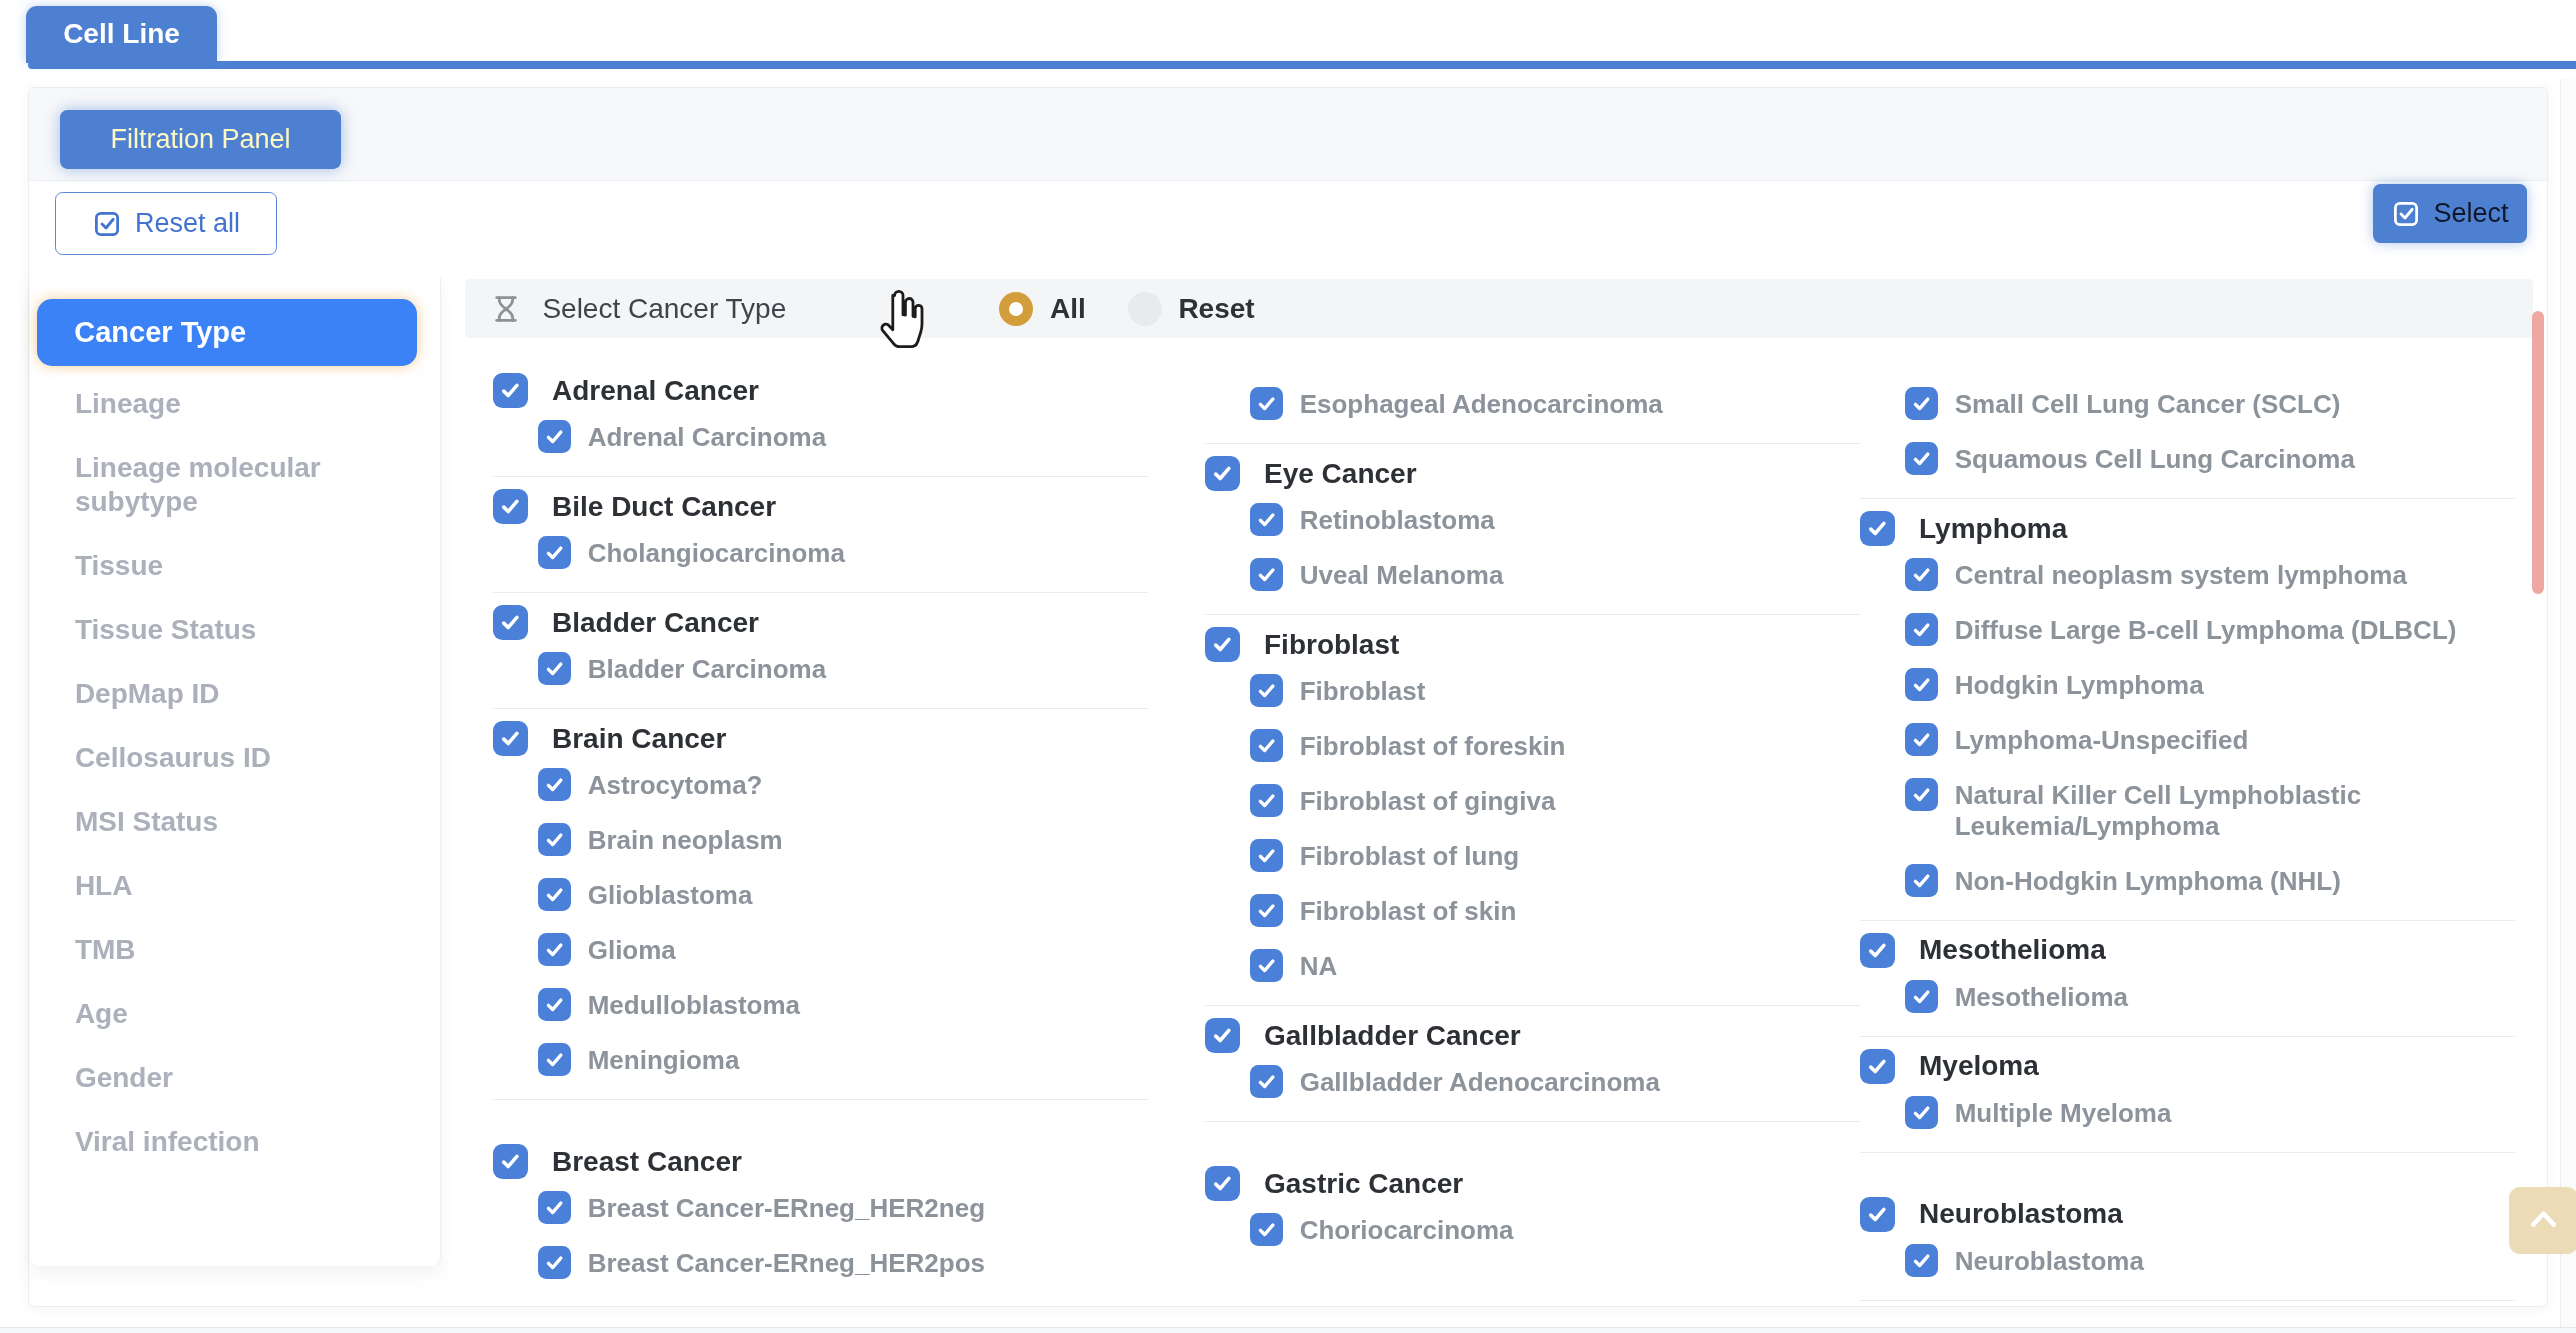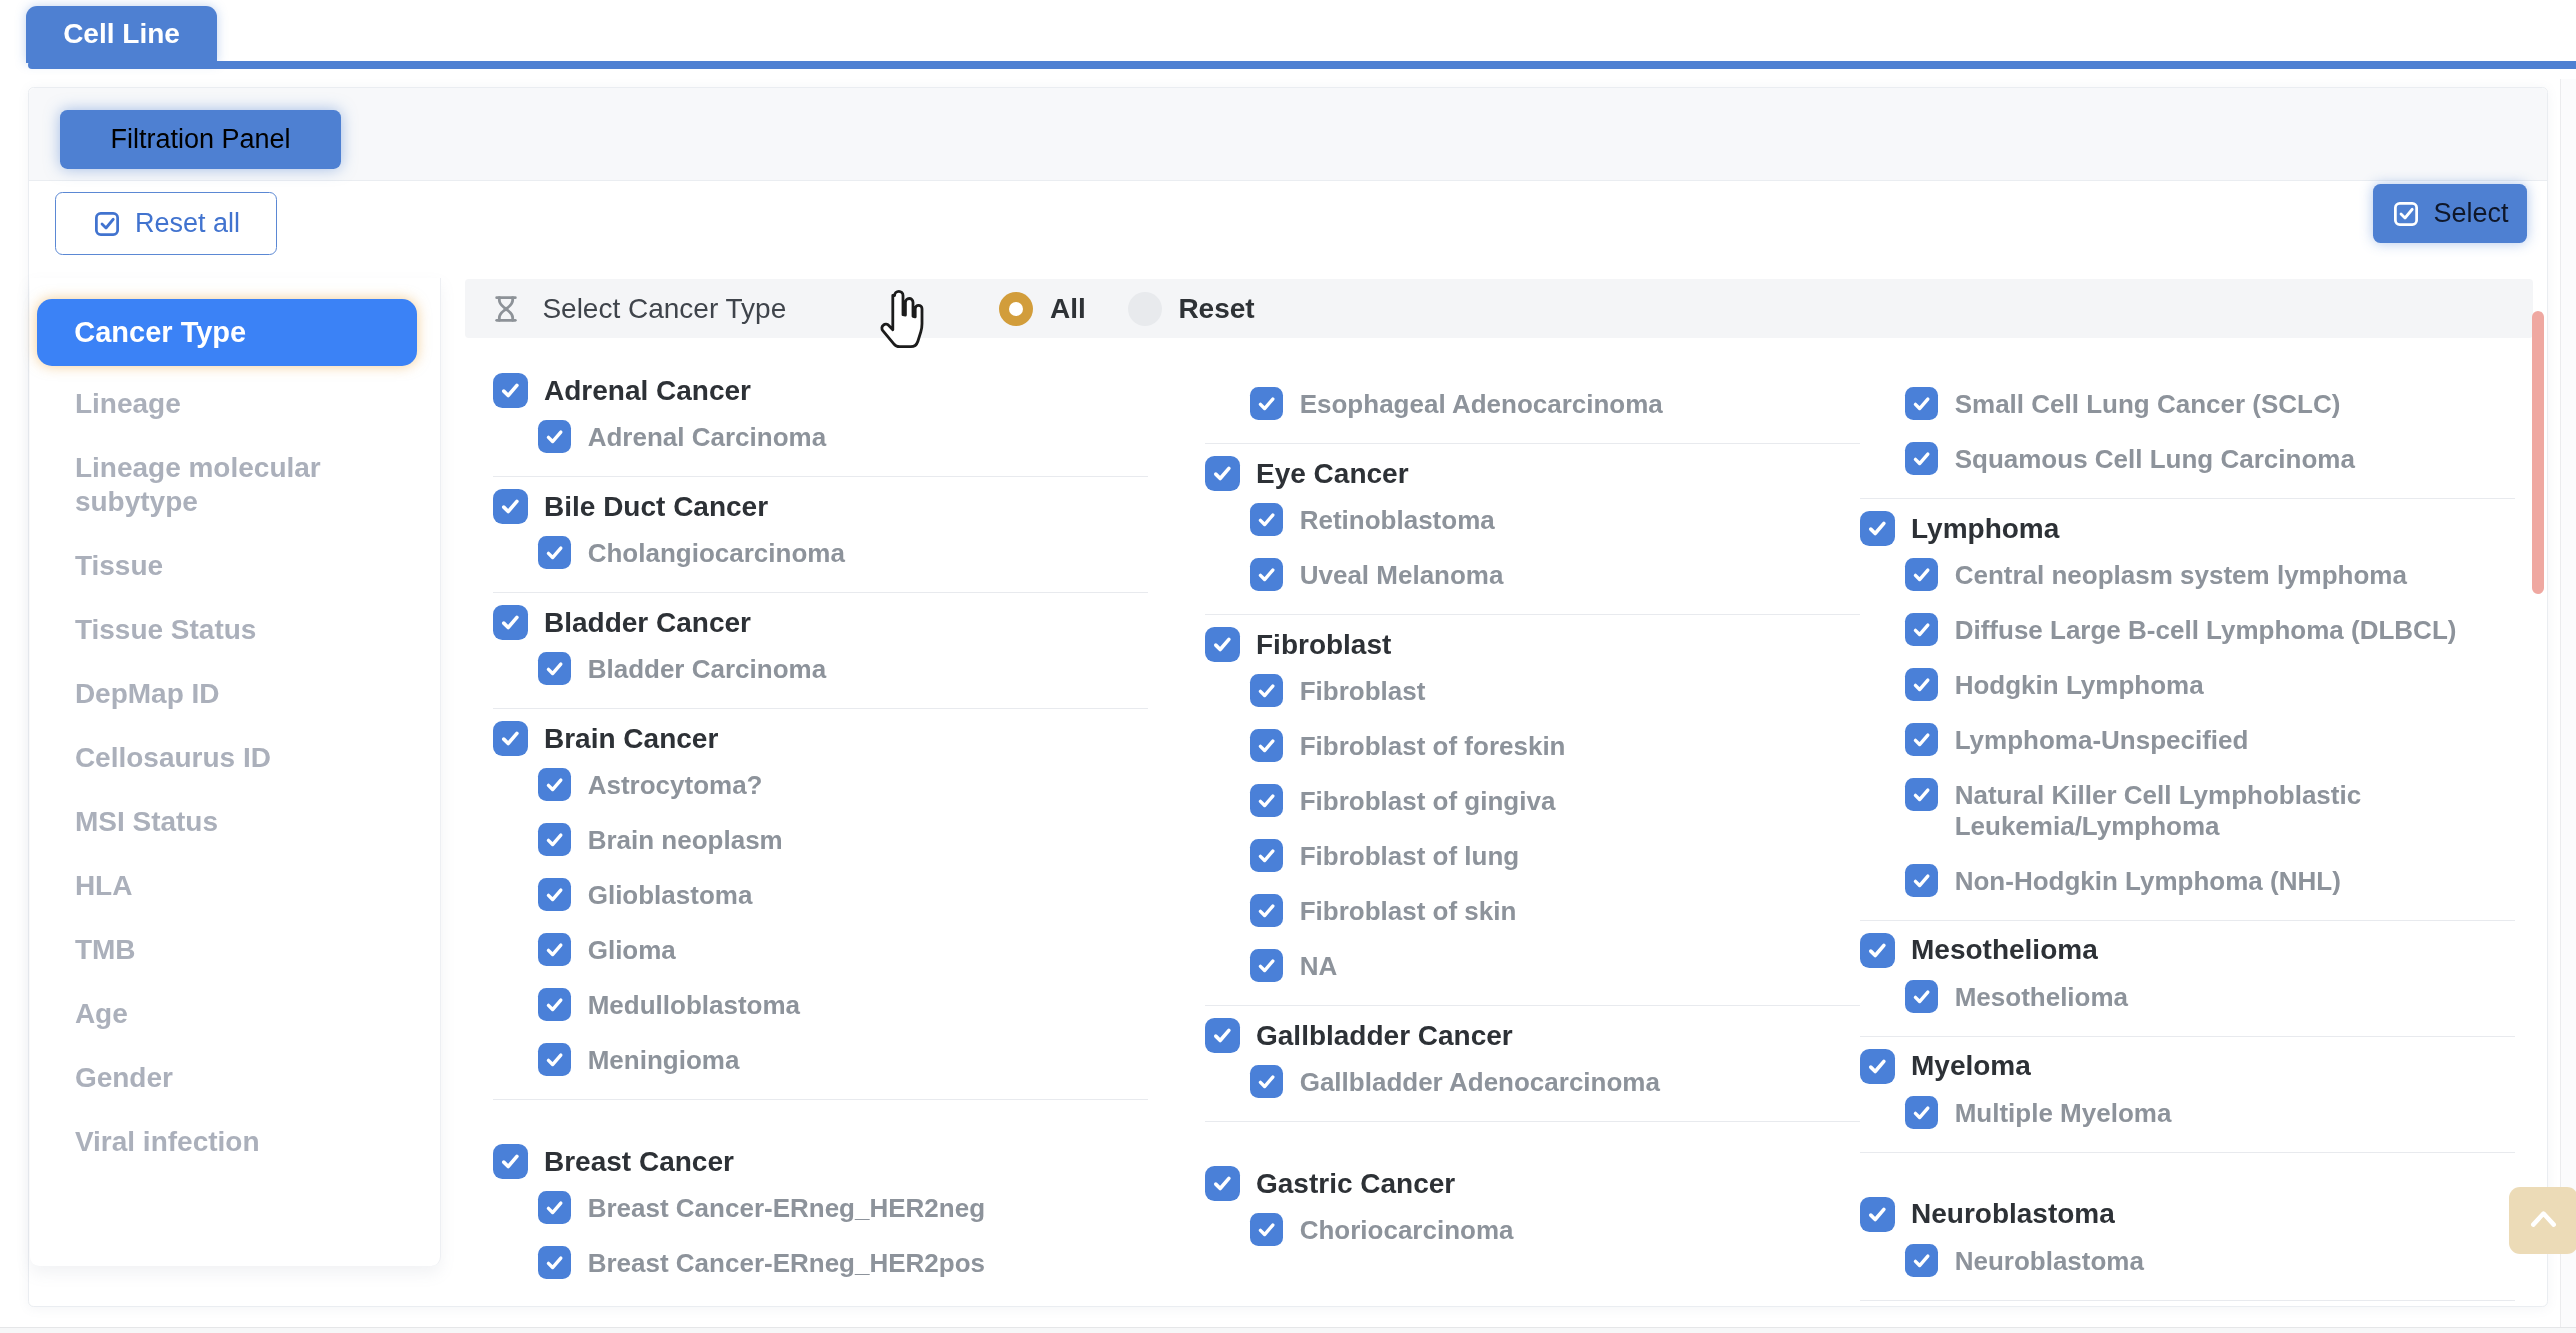--- a/index.html
+++ b/index.html
@@ -20,21 +20,21 @@
     position:absolute;left:28px;top:87px;width:2518px;height:1218px;
     background:#fff;border:0.9px solid #eaedf1;border-radius:5.6px;
     box-shadow:0 1.9px 11px rgba(120,130,150,.08);
   }
   .panel-topstrip{
     position:absolute;left:0;top:0;right:0;height:92px;background:#f7f8fa;
     border-bottom:0.9px solid #eaedf1;border-radius:5.6px 5.6px 0 0;
   }
   .btn-filtration{
     position:absolute;left:31px;top:22px;width:281px;height:59px;
-    background:#4e80d2;border-radius:7.4px;color:#000000;font-size:27px;
+    background:#4e80d2;border-radius:7.4px;color:#fef9c3;font-size:27px;
     display:flex;align-items:center;justify-content:center;
     box-shadow:0 0 15px rgba(78,128,210,.5);cursor:pointer;
   }
   .btn-reset{
     position:absolute;left:26px;top:104px;width:220px;height:61px;background:#fff;
     border:1.9px solid #5b88d4;border-radius:7.4px;color:#4173cf;font-size:27px;
     display:flex;align-items:center;justify-content:center;gap:13px;cursor:pointer;
   }
   .btn-select{
     position:absolute;left:2344px;top:96px;width:154px;height:59px;
@@ -72,21 +72,21 @@
   .radio-circle.sel .hole{width:14px;height:14px;border-radius:50%;background:#fff;}
   .radio-circle.unsel{background:#e8eaed;}
   .radio-label{font-size:28px;font-weight:bold;color:#2e3236;margin-left:16.7px;}
   .radio-opt + .radio-opt{margin-left:42px;}
   
   .column{position:absolute;top:273px;height:945px;width:655px;overflow:hidden;}
   .column-1{left:464px;} .column-2{left:1176px;} .column-3{left:1831px;}
   .group{padding-bottom:23px;border-bottom:0.9px solid #e8eaee;}
   .group:last-child{border-bottom:none;margin-top:44px;}
   .column-3 .group:last-child{border-bottom:0.9px solid #e8eaee;}
-  .prow{display:flex;align-items:center;gap:16px;min-height:35px;margin-top:12px;}
+  .prow{display:flex;align-items:center;gap:24px;min-height:35px;margin-top:12px;}
   .crow{display:flex;align-items:flex-start;gap:16.7px;margin-left:45px;margin-top:22px;min-height:33px;}
   .prow + .crow{margin-top:12px;}
   .group.orphan .crow:first-child{margin-top:26px;}
   .cb{flex:none;border-radius:9.3px;background:#4a80d8;display:flex;align-items:center;justify-content:center;}
   .cb.parent{width:35px;height:35px;}
   .cb.child{width:33px;height:33px;border-radius:8.3px;}
   .cb svg{width:72%;height:72%;display:block;}
   .plabel{font-size:28px;font-weight:bold;color:#2d3136;white-space:nowrap;}
   .clabel{font-size:26px;font-weight:bold;color:#8d939b;line-height:31px;padding-top:1.9px;max-width:556px;}
   

